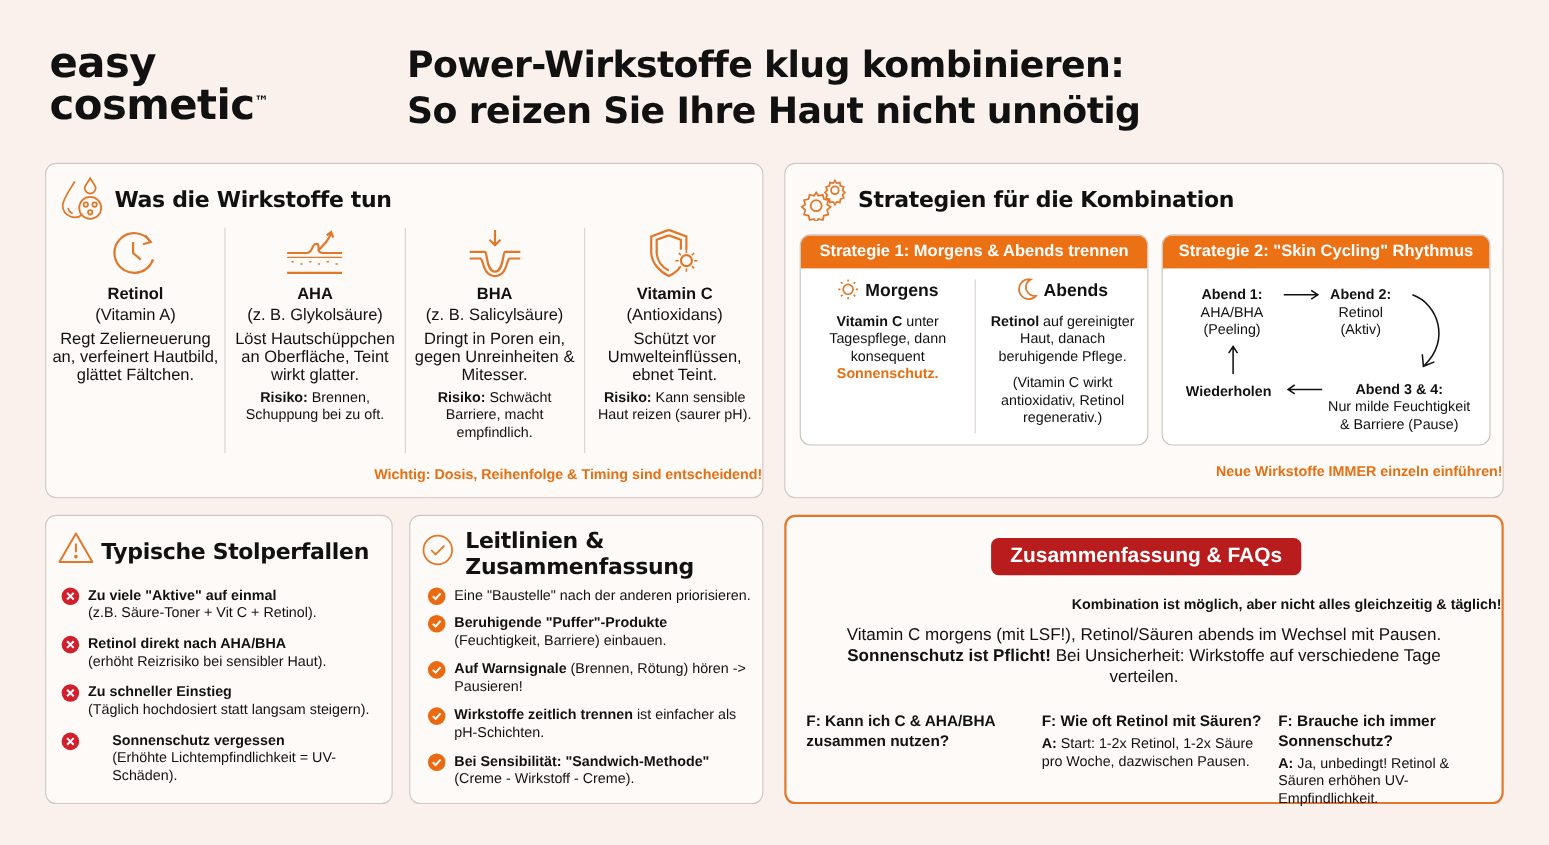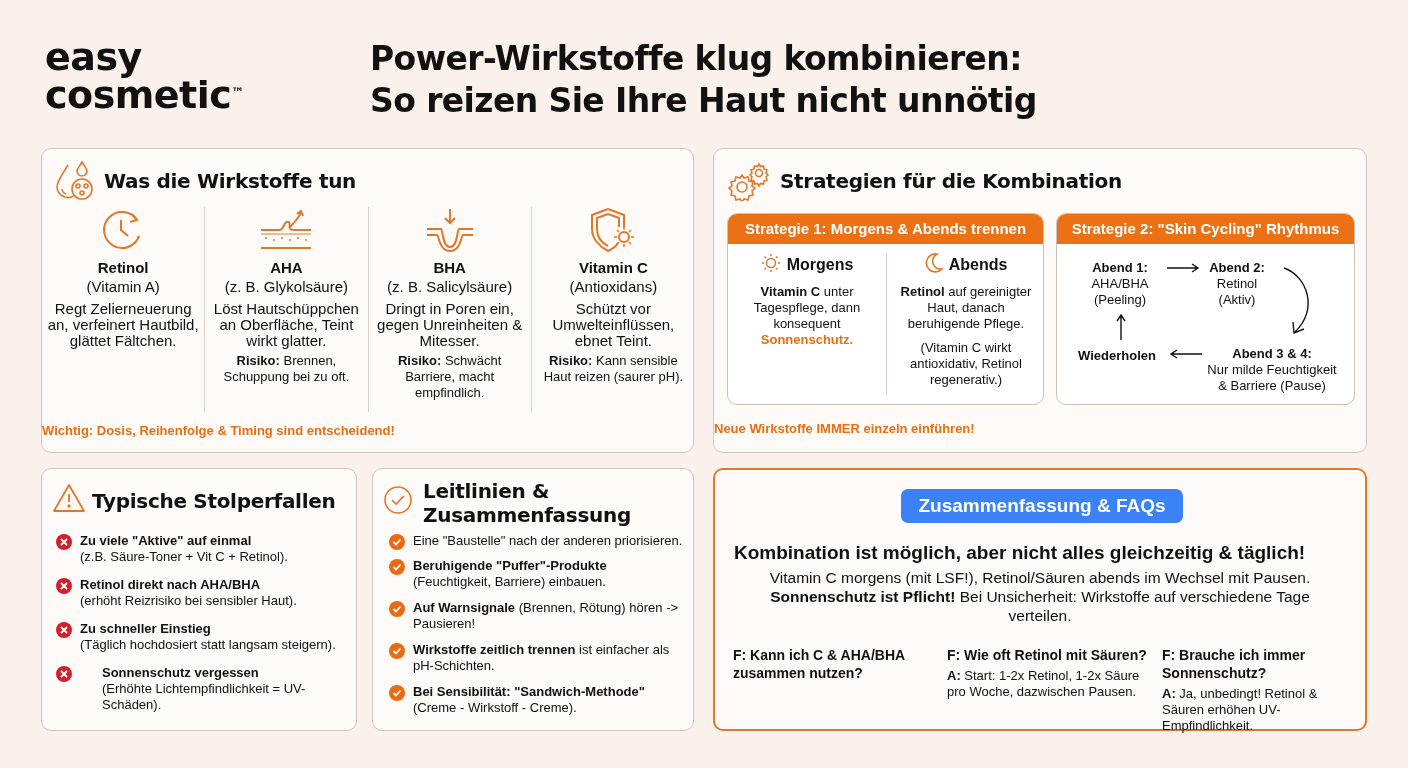--- a/index.html
+++ b/index.html
@@ -38,21 +38,21 @@
     border-right: 1px solid #d8d2cc; padding-top: 0;
   }
   .active-col:last-child { border-right: none; }
   .active-col .aicon { height: 50px; display: flex; justify-content: center; align-items: center; }
   .active-name { font-weight: bold; font-size: 15px; line-height: 18px; margin-top: 2px; }
   .active-sub { font-size: 15px; line-height: 19px; }
   .active-desc { font-size: 15px; line-height: 16px; margin-top: 5px; padding: 0 4px; }
   .active-risk { font-size: 13px; line-height: 16px; margin-top: 4px; padding: 0 4px; }
   .active-risk b { font-weight: bold; }
   .note-orange {
-    position: absolute; width: 100%; text-align: left;
+    position: absolute; width: 100%; text-align: right;
     color: #e56f12; font-weight: bold; font-size: 13px;
   }
   
   #c2 { left: 713px; top: 148px; width: 654px; height: 305px; }
   .strat {
     position: absolute; border: 1px solid #c9c2bc; border-radius: 10px;
     background: #fff; overflow: hidden;
   }
   .strat-head {
     background: #ec7014; color: #fff; font-weight: bold; font-size: 15px;
@@ -72,21 +72,21 @@
   #c4 { left: 372px; top: 468px; width: 322px; height: 263px; }
   .list-item { position: absolute; display: flex; gap: 8px; font-size: 13px; line-height: 16px; }
   .bullet { flex: 0 0 16px; width: 16px; height: 16px; border-radius: 50%; margin-top: 1px; position: relative; }
   .bullet.red { background: #d0202e; }
   .bullet.orange { background: #ea6a12; }
   .bullet svg { position: absolute; left: 0; top: 0; }
   
   #c5 { left: 713px; top: 468px; width: 654px; height: 263px; border: 2px solid #e0782c; }
   .pill {
     position: absolute; left: 186px; top: 19px; width: 282px; height: 34px;
-    background: #3b82f6; color: #fff; border-radius: 7px;
+    background: #b91c1c; color: #fff; border-radius: 7px;
     font-weight: bold; font-size: 19px; line-height: 34px; text-align: center;
   }
   .faq { position: absolute; top: 176px; width: 210px; font-size: 13px; line-height: 16px; }
   .faq-q { font-weight: bold; font-size: 14px; line-height: 18px; }
   .faq-a { margin-top: 4px; }
 </style>
 </head>
 <body>
 
 <div class="logo">
@@ -337,21 +337,21 @@
         <svg width="16" height="16" viewBox="0 0 16 16" fill="none" stroke="#fff" stroke-width="1.8">
           <path d="M4.5 8 L7 10.5 L11.5 5.5"></path>
         </svg>
       </span>
     <div><b>Bei Sensibilität: "Sandwich-Methode"</b><br><span>(Creme - Wirkstoff - Creme).</span></div>
   </div>
 </div>
 
 <div class="card" id="c5">
   <div class="pill">Zusammenfassung &amp; FAQs</div>
-  <div style="position:absolute;left:0;top:72px;width:100%;text-align:left;font-weight:bold;font-size:19px;padding-left:19px;">Kombination ist möglich, aber nicht alles gleichzeitig &amp; täglich!</div>
+  <div style="position:absolute;left:0;top:72px;width:100%;text-align:right;font-weight:bold;font-size:13px;">Kombination ist möglich, aber nicht alles gleichzeitig &amp; täglich!</div>
   <div style="position:absolute;left:30px;top:98px;width:590px;text-align:center;font-size:15.5px;line-height:19px;">
     <span>Vitamin C morgens (mit LSF!), Retinol/Säuren abends im Wechsel mit Pausen.</span><br>
     <b>Sonnenschutz ist Pflicht!</b><span> Bei Unsicherheit: Wirkstoffe auf verschiedene Tage verteilen.</span>
   </div>
 
   <div class="faq" style="left:18px;">
     <div class="faq-q">F: Kann ich C &amp; AHA/BHA zusammen nutzen?</div>
   </div>
   <div class="faq" style="left:232px;width:205px;">
     <div class="faq-q">F: Wie oft Retinol mit Säuren?</div>

